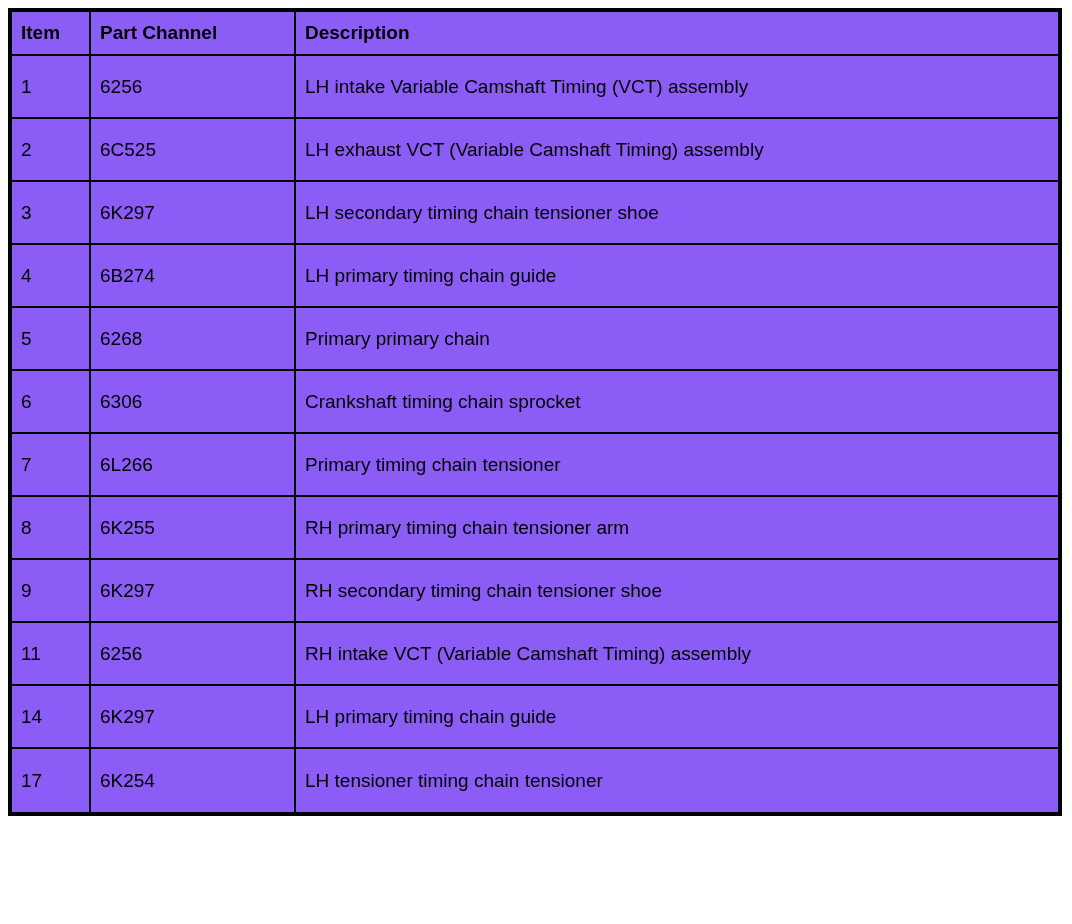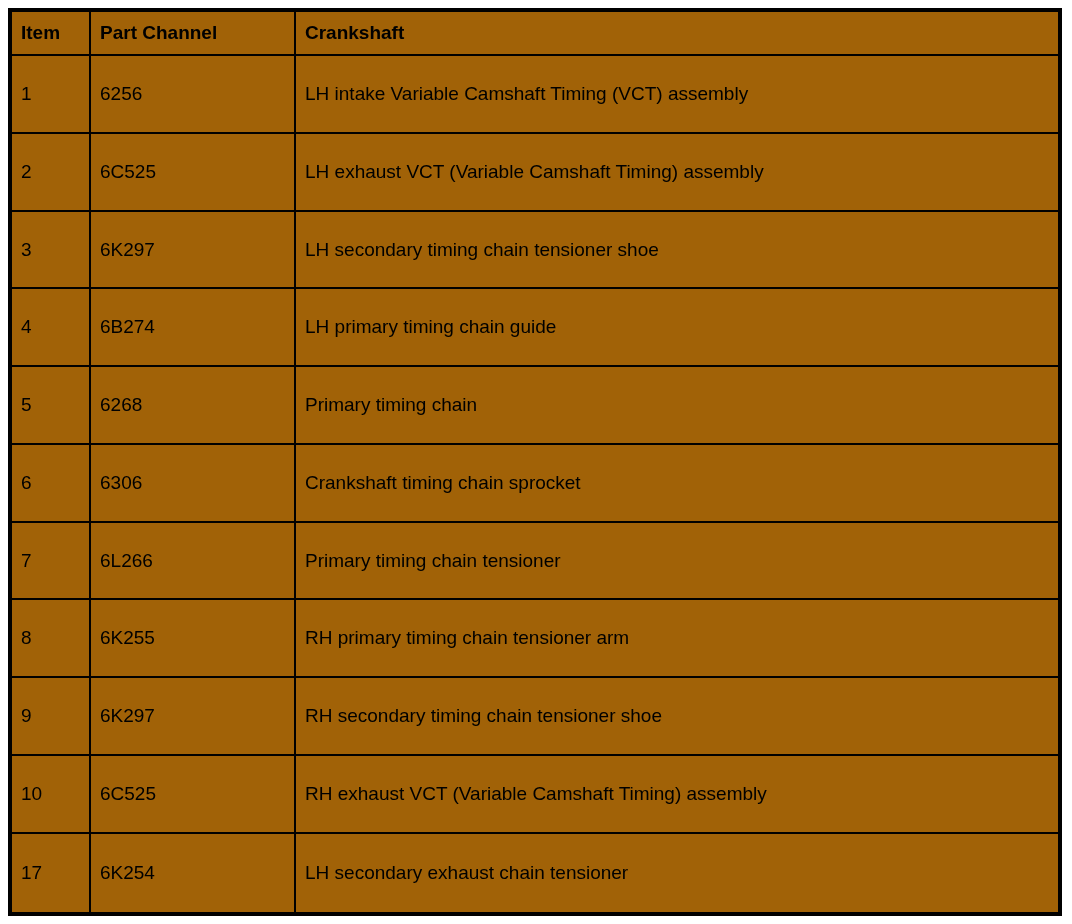--- a/index.html
+++ b/index.html
@@ -12,25 +12,25 @@
     height: 924px;
     position: relative;
     font-family: "Liberation Sans", sans-serif;
     color: #000000;
   }
   table.parts {
     position: absolute;
     left: 8px;
     top: 8px;
     width: 1050px;
-    height: 908px;
+    height: 808px;
     border-collapse: collapse;
     table-layout: fixed;
     border: 4px solid #000000;
-    background: #a16207;
+    background: #8b5cf6;
   }
   table.parts col.c-item { width: 80px; }
   table.parts col.c-part { width: 205px; }
   table.parts col.c-desc { width: 765px; }
   table.parts th,
   table.parts td {
     border: 2px solid #000000;
     padding: 0 10px 0 9px;
     vertical-align: middle;
     text-align: left;
@@ -50,21 +50,21 @@
 <table class="parts">
   <colgroup>
     <col class="c-item">
     <col class="c-part">
     <col class="c-desc">
   </colgroup>
   <thead>
     <tr>
       <th>Item</th>
       <th>Part Channel</th>
-      <th>Crankshaft</th>
+      <th>Description</th>
     </tr>
   </thead>
   <tbody id="rows">
   <tr>
     <td>1</td>
     <td>6256</td>
     <td>LH intake Variable Camshaft Timing (VCT) assembly</td>
   </tr>
 
   <tr>
@@ -81,21 +81,21 @@
 
   <tr>
     <td>4</td>
     <td>6B274</td>
     <td>LH primary timing chain guide</td>
   </tr>
 
   <tr>
     <td>5</td>
     <td>6268</td>
-    <td>Primary timing chain</td>
+    <td>Primary primary chain</td>
   </tr>
 
   <tr>
     <td>6</td>
     <td>6306</td>
     <td>Crankshaft timing chain sprocket</td>
   </tr>
 
   <tr>
     <td>7</td>
@@ -108,32 +108,37 @@
     <td>6K255</td>
     <td>RH primary timing chain tensioner arm</td>
   </tr>
 
   <tr>
     <td>9</td>
     <td>6K297</td>
     <td>RH secondary timing chain tensioner shoe</td>
   </tr>
 
+
   <tr>
-    <td>10</td>
-    <td>6C525</td>
-    <td>RH exhaust VCT (Variable Camshaft Timing) assembly</td>
+    <td>11</td>
+    <td>6256</td>
+    <td>RH intake VCT (Variable Camshaft Timing) assembly</td>
   </tr>
 
 
 
-
+  <tr>
+    <td>14</td>
+    <td>6K297</td>
+    <td>LH primary timing chain guide</td>
+  </tr>
 
 
 
   <tr>
     <td>17</td>
     <td>6K254</td>
-    <td>LH secondary exhaust chain tensioner</td>
+    <td>LH tensioner timing chain tensioner</td>
   </tr>
 
 </tbody>
 </table>
 
 </body></html>

